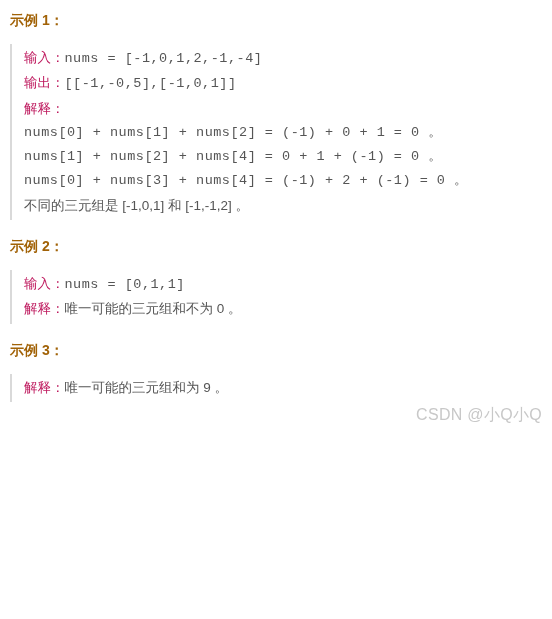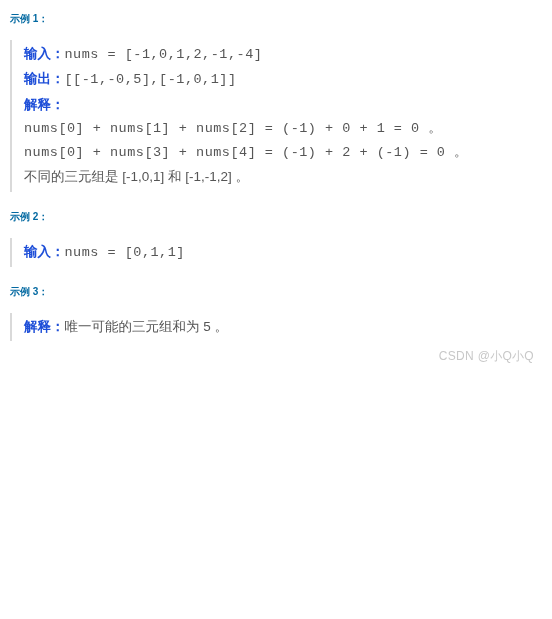--- a/index.html
+++ b/index.html
@@ -8,82 +8,86 @@
     font-family: -apple-system, BlinkMacSystemFont, "Segoe UI", "PingFang SC", "Microsoft YaHei", sans-serif;
     font-size: 14px;
     color: #222;
     background: #fff;
     width: 552px;
     box-sizing: border-box;
     position: relative;
   }
   .example-title {
     font-weight: 700;
-    font-size: 10px;
-    color: #0369a1;
+    font-size: 14px;
+    color: #a16207;
     margin: 6px 0 14px 0;
   }
   .example-block {
     border-left: 2px solid #d9d9d9;
     padding: 2px 0 2px 12px;
     margin: 0 0 18px 0;
   }
   .line {
     line-height: 1.8;
     font-size: 13.5px;
     color: #555;
     word-break: break-all;
   }
   .label {
-    font-weight: 700;
-    color: #1d4ed8;
+    font-weight: 400;
+    color: #be185d;
   }
   .mono {
     font-family: "SFMono-Regular", Consolas, "Liberation Mono", Menlo, monospace;
     color: #555;
     letter-spacing: 0.5px;
   }
   .explain-text {
     color: #555;
   }
   .watermark {
     position: absolute;
-    right: 18px;
+    right: 10px;
     bottom: 4px;
-    font-size: 12px;
+    font-size: 16px;
     color: #c8c8c8;
     letter-spacing: 0.3px;
   }
 </style>
 </head>
 <body>
 
 <div class="example-title">示例 1：</div>
 <div class="example-block">
   <div class="line">
     <span class="label">输入：</span><span class="mono">nums = [-1,0,1,2,-1,-4]</span>
   </div>
   <div class="line">
     <span class="label">输出：</span><span class="mono">[[-1,-0,5],[-1,0,1]]</span>
   </div>
   <div class="line">
     <span class="label">解释：</span>
   </div>
   <div class="line mono">nums[0] + nums[1] + nums[2] = (-1) + 0 + 1 = 0 。</div>
+  <div class="line mono">nums[1] + nums[2] + nums[4] = 0 + 1 + (-1) = 0 。</div>
   <div class="line mono">nums[0] + nums[3] + nums[4] = (-1) + 2 + (-1) = 0 。</div>
   <div class="line explain-text">不同的三元组是 [-1,0,1] 和 [-1,-1,2] 。</div>
 </div>
 
 <div class="example-title">示例 2：</div>
 <div class="example-block">
   <div class="line">
     <span class="label">输入：</span><span class="mono">nums = [0,1,1]</span>
   </div>
+  <div class="line">
+    <span class="label">解释：</span><span class="explain-text">唯一可能的三元组和不为 0 。</span>
+  </div>
 </div>
 
 <div class="example-title">示例 3：</div>
 <div class="example-block">
   <div class="line">
-    <span class="label">解释：</span><span class="explain-text">唯一可能的三元组和为 5 。</span>
+    <span class="label">解释：</span><span class="explain-text">唯一可能的三元组和为 9 。</span>
   </div>
 </div>
 
 <div class="watermark">CSDN @小Q小Q</div>
 
 </body></html>

